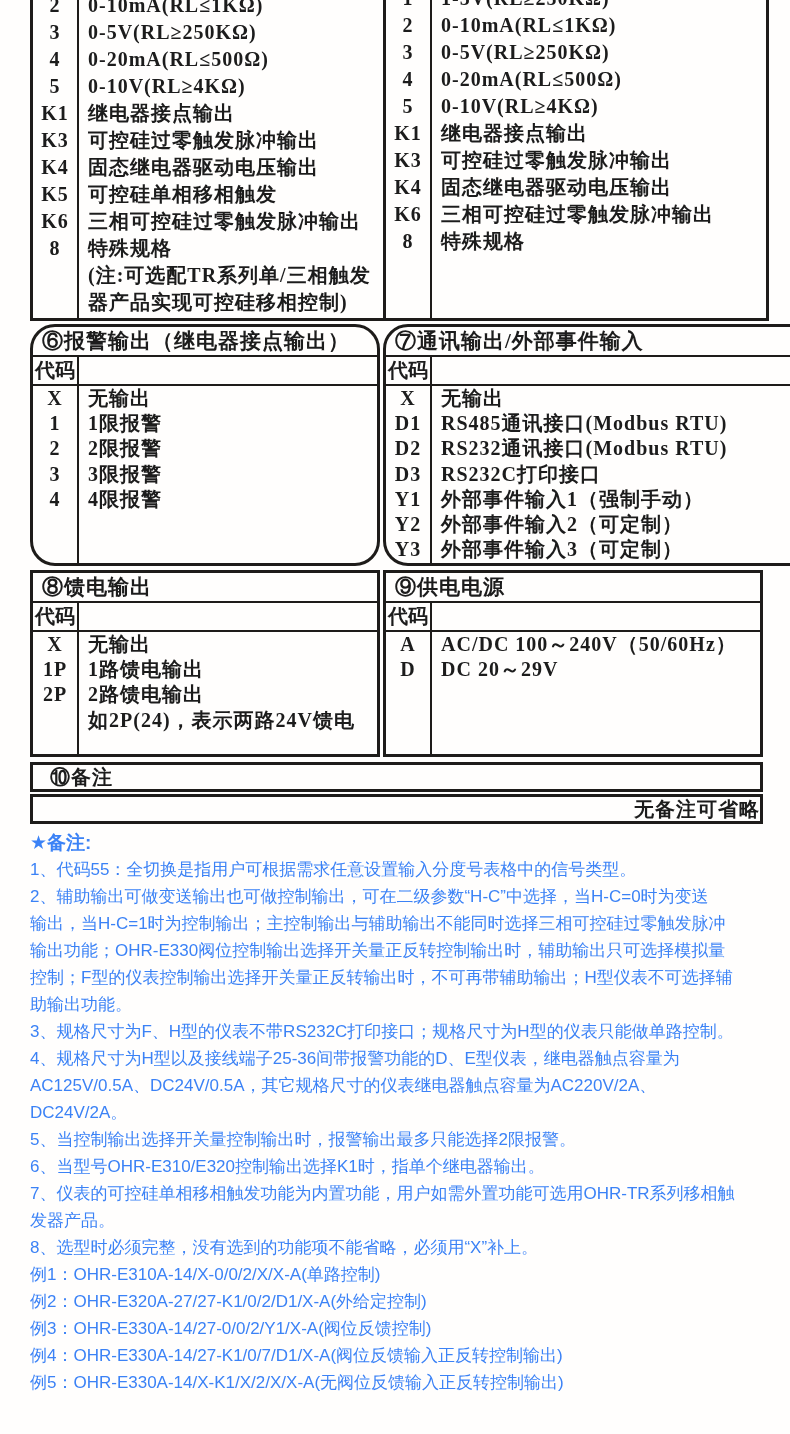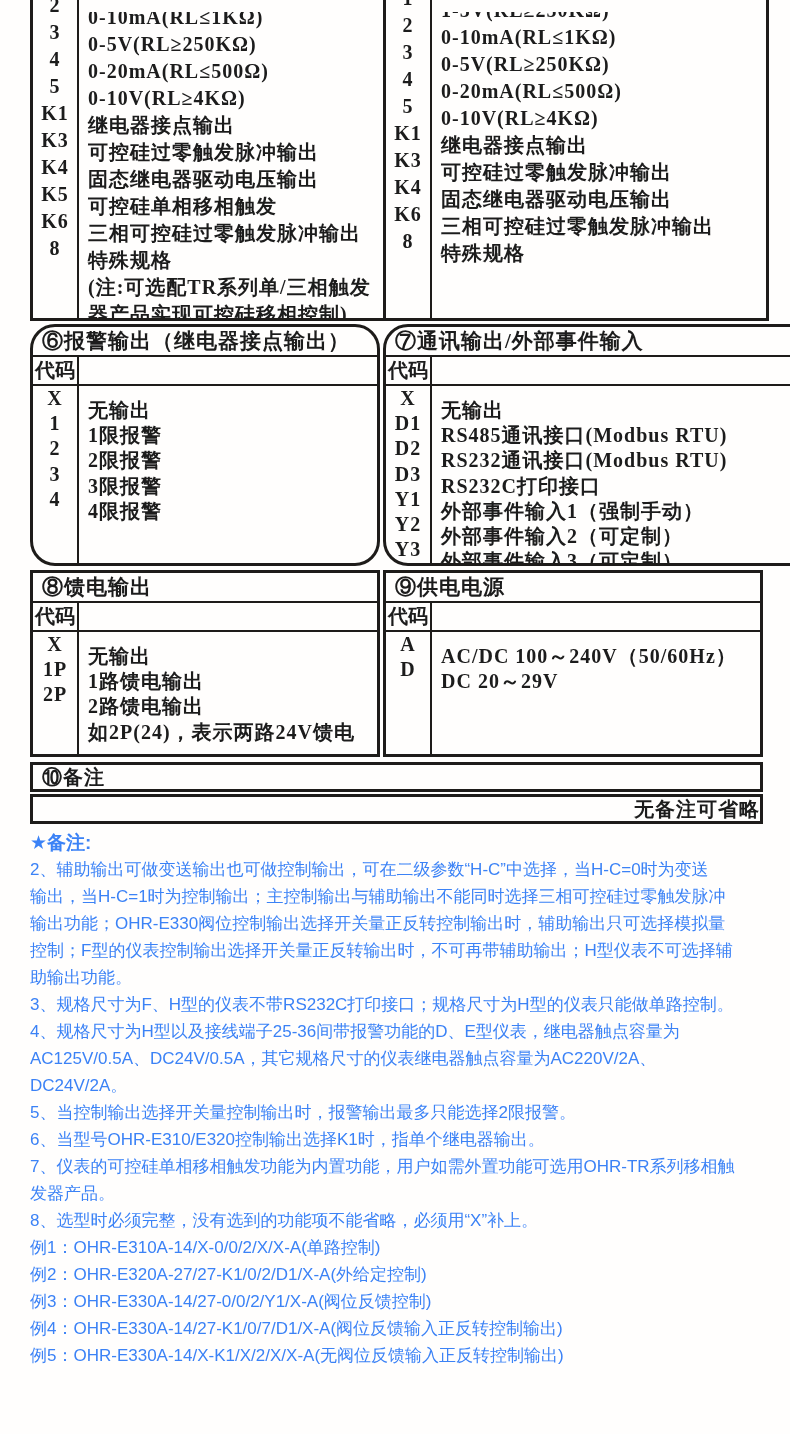--- a/index.html
+++ b/index.html
@@ -2,21 +2,21 @@
 <html><head>
 <meta charset="utf-8">
 <style>
   html,body{margin:0;padding:0;background:#ffffff;}
   .page{position:relative;width:790px;height:1434px;background:#fffefd;overflow:hidden;
         color:#1c1c1c;font-family:"Liberation Serif","DejaVu Serif",serif;}
   
   .ttable{position:absolute;top:0;height:318px;border:3px solid #1e1c1a;border-top:none;
           display:flex;background:#fffefd;}
   .tt-codecol{width:44px;border-right:2px solid #1e1c1a;overflow:hidden;}
-  .tt-desccol{flex:1;overflow:hidden;margin-top:12px;}
+  .tt-desccol{flex:1;overflow:hidden;}
   .colshift{width:100%;}
   .cutL .colshift{transform:translateY(-8px);}
   .cutR .colshift{transform:translateY(-15px);}
   .tline{height:27px;line-height:27px;font-size:20px;font-weight:700;letter-spacing:1px;
          white-space:nowrap;overflow:hidden;}
   .tcode{text-align:center;}
   .tdesc{padding-left:9px;}
   
   .sec{position:absolute;border:3px solid #1e1c1a;background:#fffefd;display:flex;flex-direction:column;}
   .sec-title{height:28px;line-height:28px;border-bottom:2px solid #1e1c1a;font-size:21px;
@@ -24,21 +24,21 @@
   .sec-head{display:flex;height:27px;line-height:27px;border-bottom:2px solid #1e1c1a;
             font-size:20px;font-weight:700;flex-direction:column;}
   .sec-head-code{width:44px;border-right:2px solid #1e1c1a;text-align:center;}
   .sec-head-desc{flex:1;padding-left:9px;letter-spacing:1px;white-space:nowrap;overflow:hidden;margin-top:36px;}
   .sec-body{flex:1;display:flex;overflow:hidden;}
   .sec-body .tt-codecol{overflow:hidden;}
   .sec-body .tline{height:25.2px;line-height:25.2px;}
   
   .boxrow{position:absolute;left:30px;width:733px;height:30px;border:3px solid #1e1c1a;
           box-sizing:border-box;line-height:24px;font-size:20px;font-weight:700;
-          padding-left:9px;letter-spacing:1px;background:#fffefd;}
+          padding-left:17px;letter-spacing:1px;background:#fffefd;}
   
   .notes{position:absolute;left:30px;top:829px;width:748px;
          font-family:"Liberation Sans","DejaVu Sans",sans-serif;color:#3b82f6;}
   .notes-title{height:27px;line-height:27px;font-size:19px;font-weight:700;}
   .note-line{height:27px;line-height:27px;font-size:17px;white-space:nowrap;overflow:hidden;}
 </style>
 </head>
 <body>
 
 <div class="page">
@@ -216,20 +216,21 @@
       </div>
     </div>
   </section>
 
   <div class="boxrow" style="top:762px;">⑩备注</div>
   <div class="boxrow" style="top:794px;text-align:right;">无备注可省略</div>
 
   <div class="notes">
     <div class="notes-title">★备注:</div>
     <div class="notes-body">
+        <div class="note-line">1、代码55：全切换是指用户可根据需求任意设置输入分度号表格中的信号类型。</div>
         <div class="note-line">2、辅助输出可做变送输出也可做控制输出，可在二级参数“H-C”中选择，当H-C=0时为变送</div>
         <div class="note-line">输出，当H-C=1时为控制输出；主控制输出与辅助输出不能同时选择三相可控硅过零触发脉冲</div>
         <div class="note-line">输出功能；OHR-E330阀位控制输出选择开关量正反转控制输出时，辅助输出只可选择模拟量</div>
         <div class="note-line">控制；F型的仪表控制输出选择开关量正反转输出时，不可再带辅助输出；H型仪表不可选择辅</div>
         <div class="note-line">助输出功能。</div>
         <div class="note-line">3、规格尺寸为F、H型的仪表不带RS232C打印接口；规格尺寸为H型的仪表只能做单路控制。</div>
         <div class="note-line">4、规格尺寸为H型以及接线端子25-36间带报警功能的D、E型仪表，继电器触点容量为</div>
         <div class="note-line">AC125V/0.5A、DC24V/0.5A，其它规格尺寸的仪表继电器触点容量为AC220V/2A、</div>
         <div class="note-line">DC24V/2A。</div>
         <div class="note-line">5、当控制输出选择开关量控制输出时，报警输出最多只能选择2限报警。</div>

